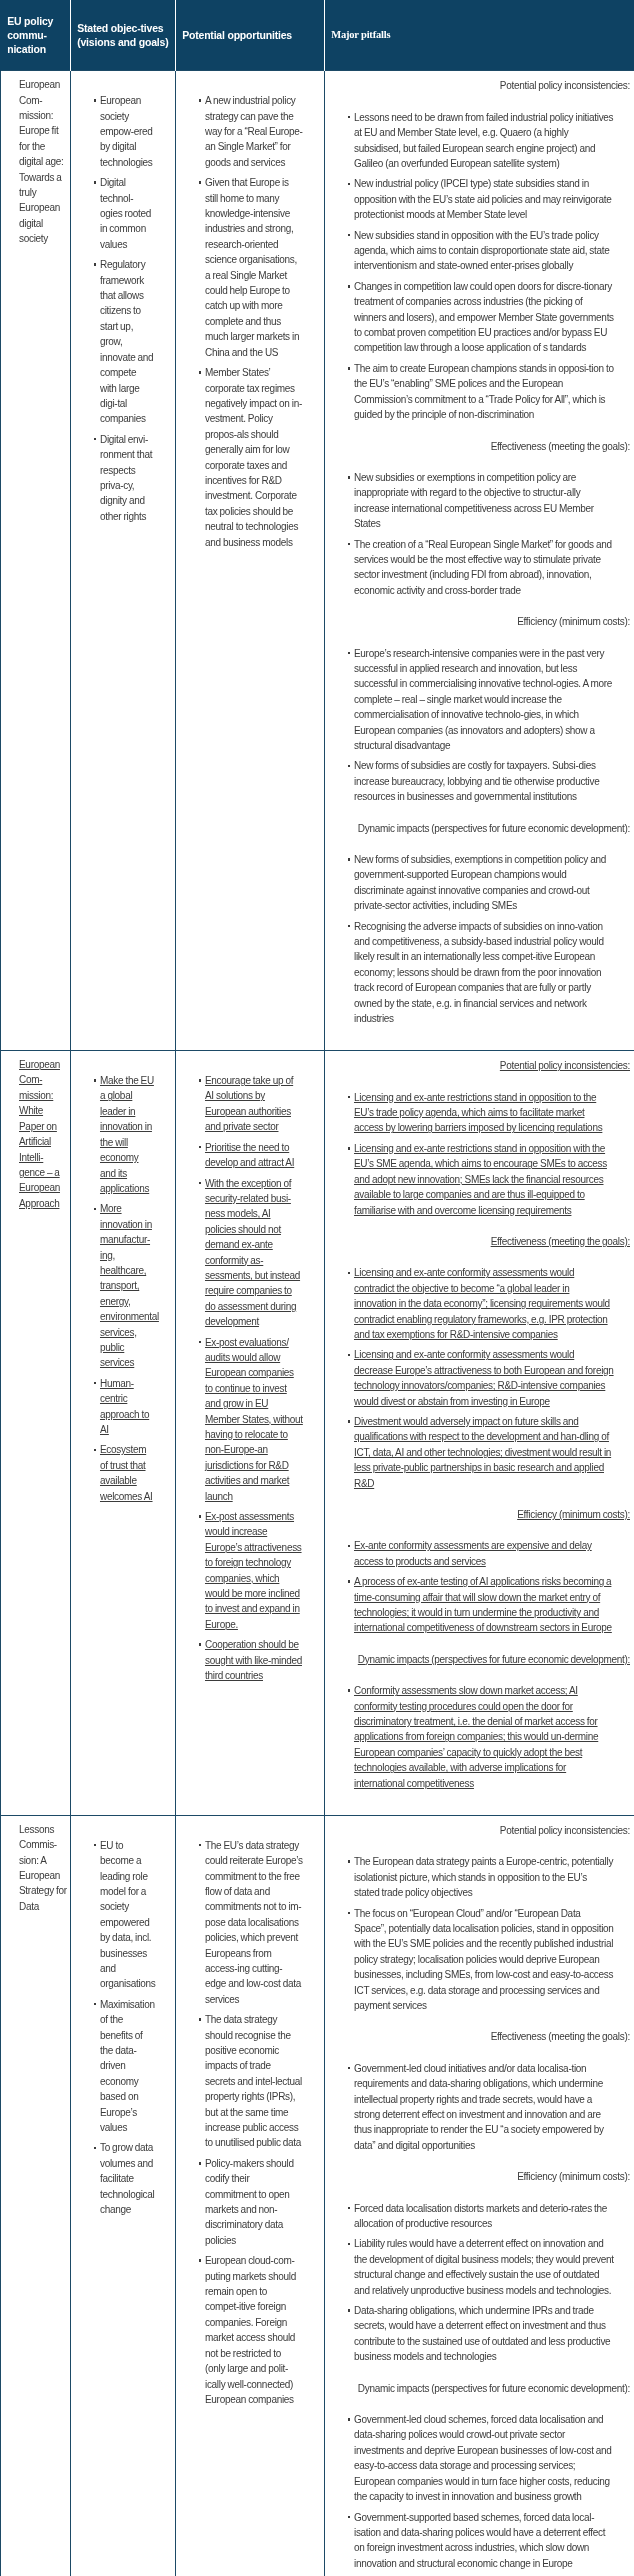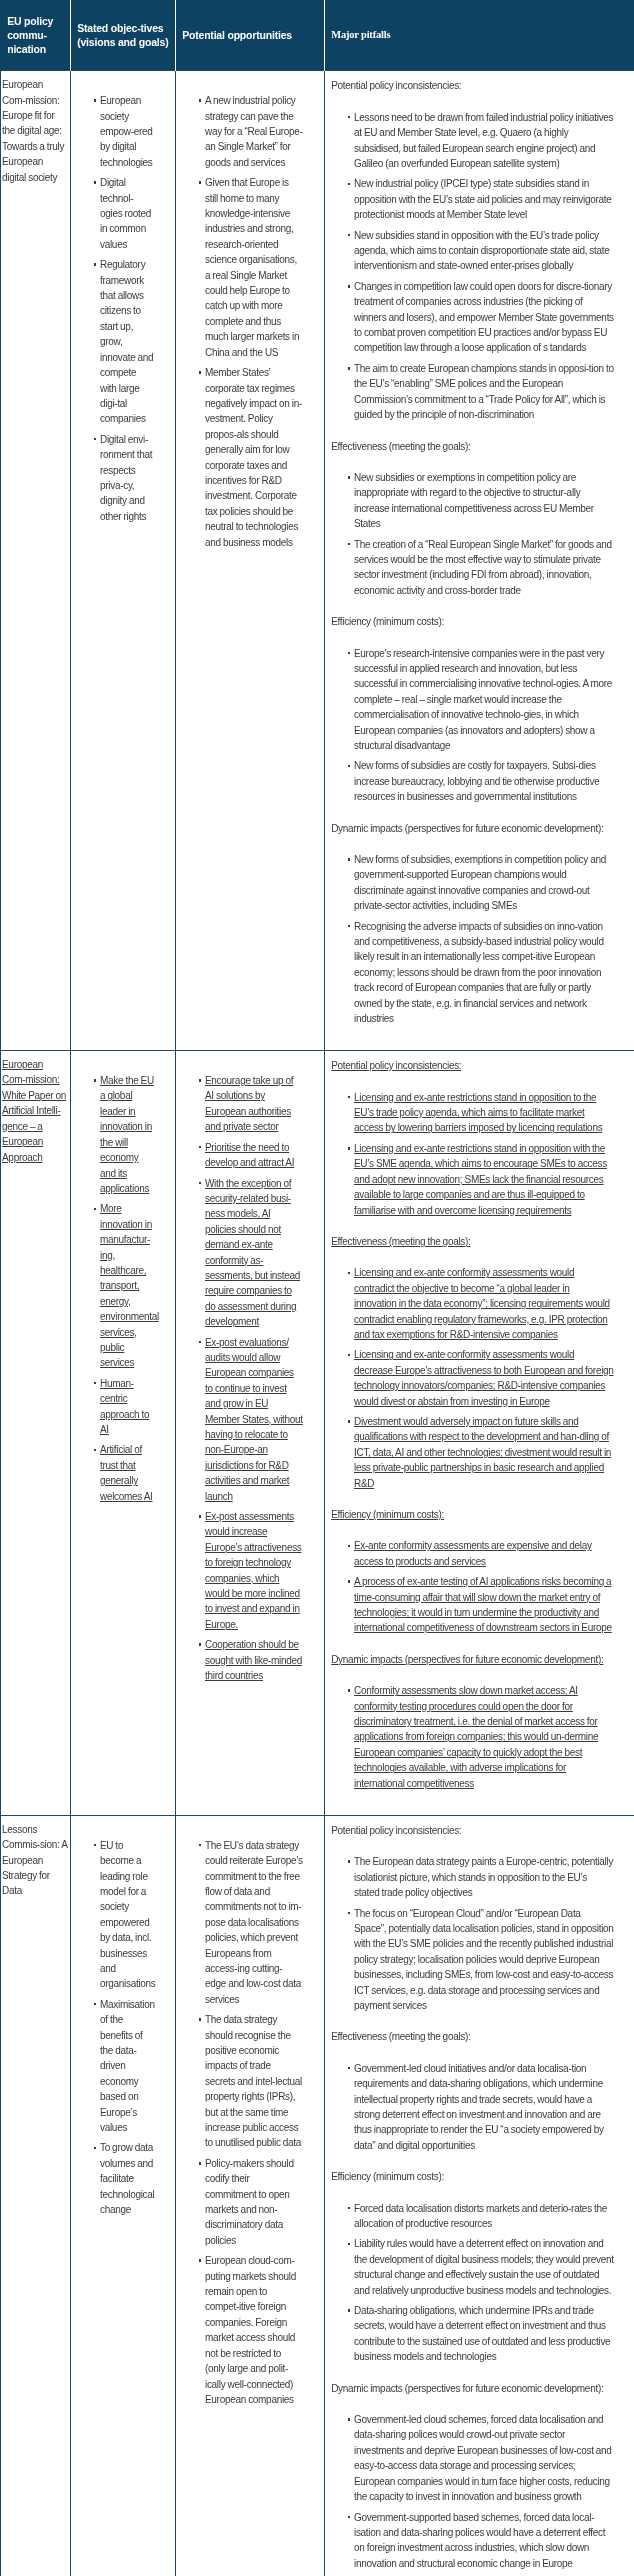--- a/index.html
+++ b/index.html
@@ -32,40 +32,40 @@
     tbody td {
       vertical-align: top;
       border: 1.2px solid #1d4a66;
       padding: 6.2px 5px 7.4px 6.2px;
       font-size: 10px;
       line-height: 15.4px;
       letter-spacing: -0.3px;
       word-spacing: -0.3px;
       color: #3b3b3b;
     }
-    tbody td.comm { padding-left: 1px; padding-right: 2.5px; }
+    tbody td.comm { padding-left: 18px; padding-right: 2.5px; }
     .row1 td { height: 964px; }
     .row2 td { height: 748px; text-decoration: underline; }
     .row3 td { height: 747px; }
     ul.bul { list-style: none; margin: 16px; padding: 0; }
     ul.bul li {
       position: relative;
       padding-left: 6.8px;
       margin: 0 0 5px 0;
     }
     ul.bul li::before {
       content: "";
       position: absolute;
       left: 0.6px;
       top: 6.2px;
       width: 2.5px;
       height: 2.5px;
       background: #3b3b3b;
     }
-    .section-label { margin: 0 0 5px 0; }
+    .section-label { margin: 0 0 5px 0; text-align: right; }
     .section-label.first { margin-top: 1.2px; margin-bottom: 6.2px; }
   </style>
 </head>
 <body>
 
 <table class="policy">
   <colgroup>
     <col class="c1">
       <col class="c2">
       <col class="c3">
@@ -127,21 +127,21 @@
       </tr>
     <tr class="row2">
         <td class="comm">
           <div>European Com-mission: White Paper on Artificial Intelli-gence – a European Approach</div>
         </td>
         <td>
           <ul class="bul">
             <li>Make the EU a global leader in innovation in the will economy and its applications</li>
             <li>More innovation in manufactur-ing, healthcare, transport, energy, environmental services, public services</li>
             <li>Human-centric approach to AI</li>
-            <li>Artificial of trust that generally welcomes AI</li>
+            <li>Ecosystem of trust that available welcomes AI</li>
           </ul>
         </td>
         <td>
           <ul class="bul">
             <li>Encourage take up of AI solutions by European authorities and private sector</li>
             <li>Prioritise the need to develop and attract AI</li>
             <li>With the exception of security-related busi-ness models, AI policies should not demand ex-ante conformity as-sessments, but instead require companies to do assessment during development</li>
             <li>Ex-post evaluations/ audits would allow European companies to continue to invest and grow in EU Member States, without having to relocate to non-Europe-an jurisdictions for R&amp;D activities and market launch</li>
             <li>Ex-post assessments would increase Europe’s attractiveness to foreign technology companies, which would be more inclined to invest and expand in Europe.</li>
             <li>Cooperation should be sought with like-minded third countries</li>

